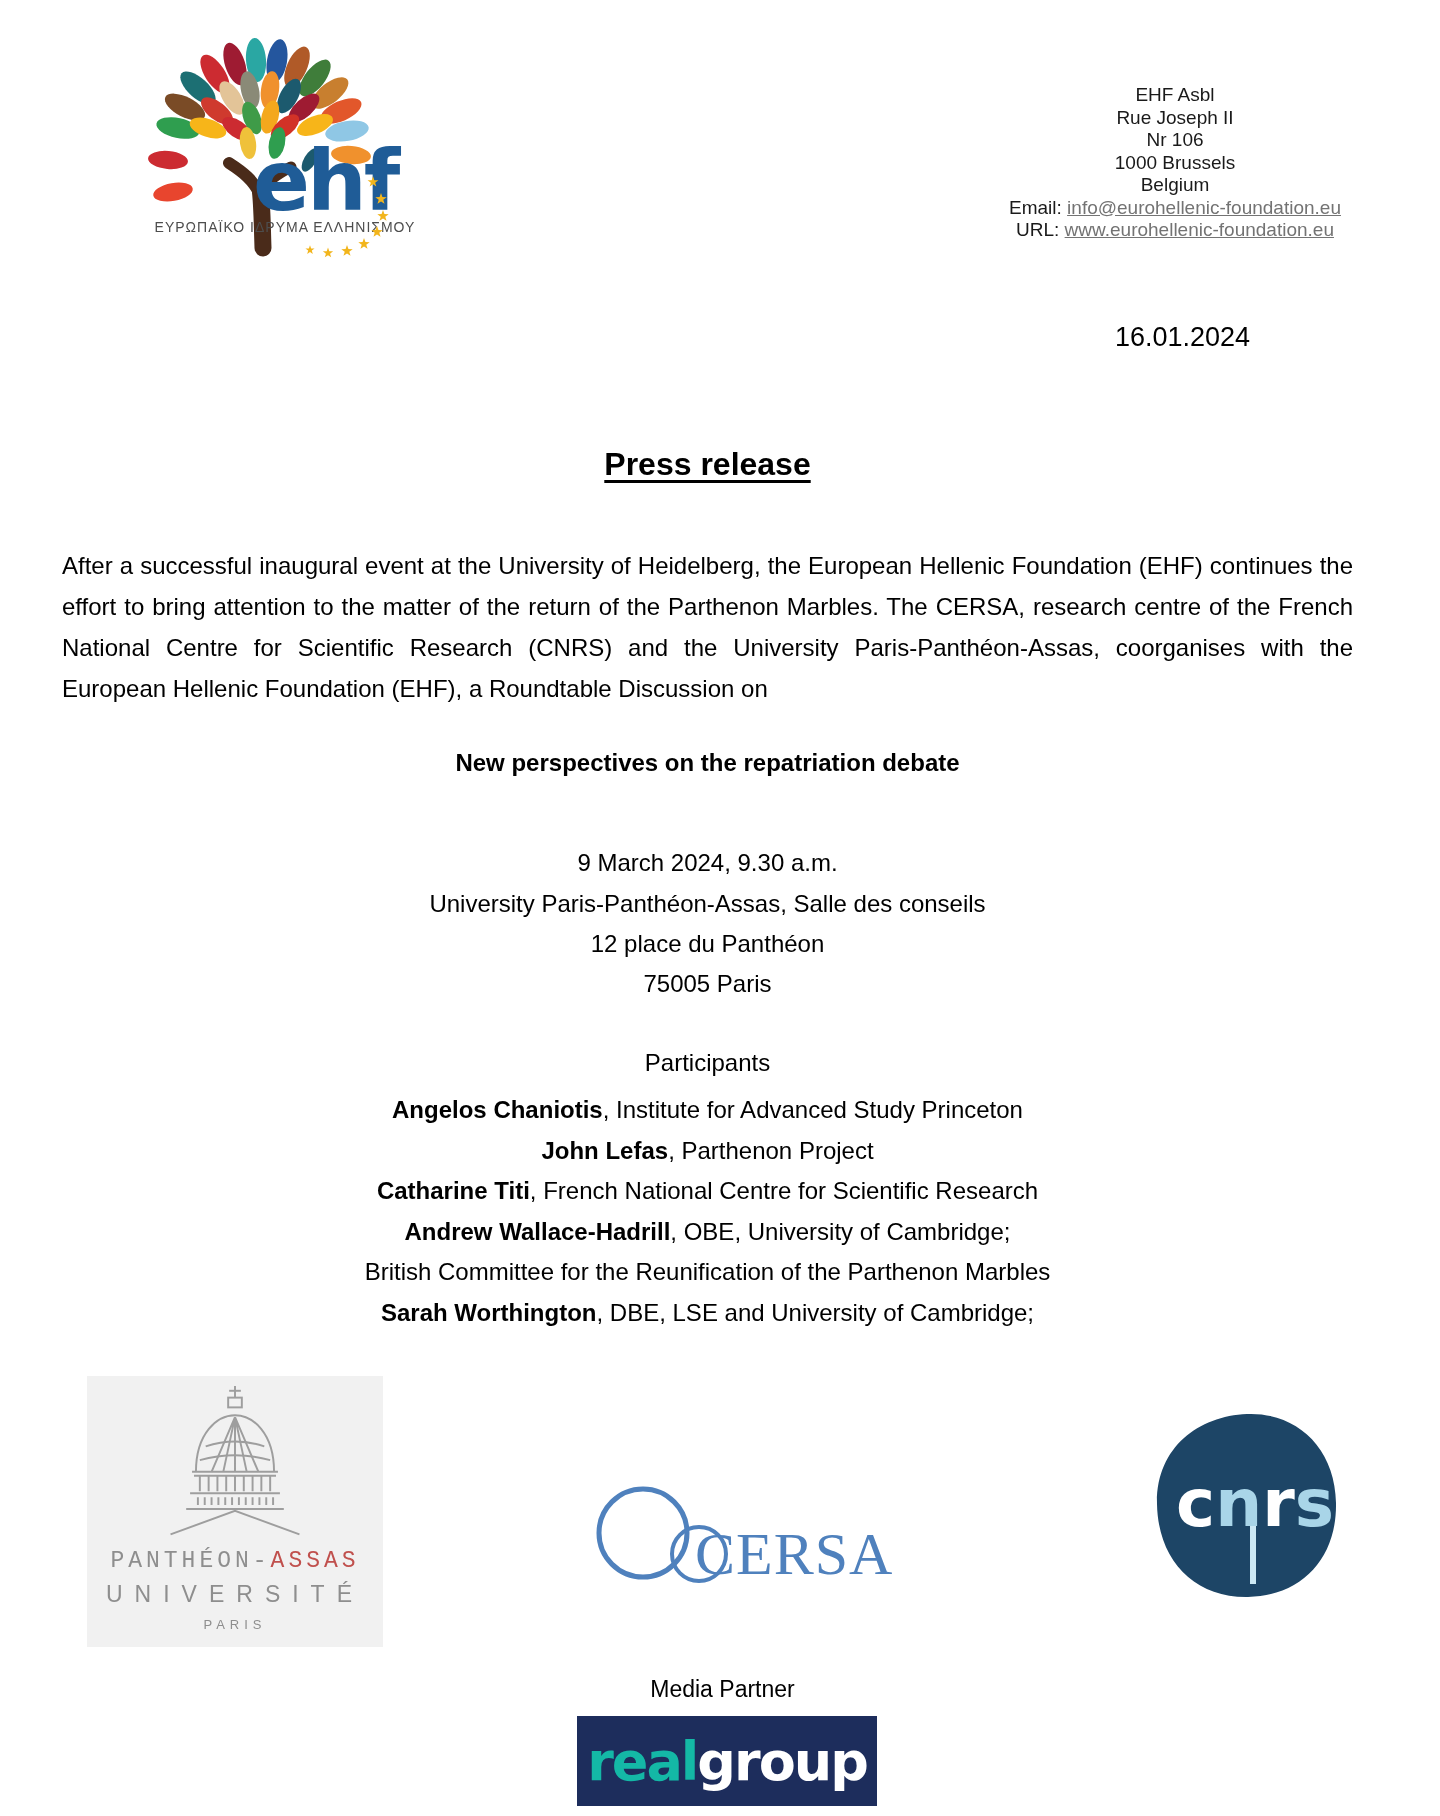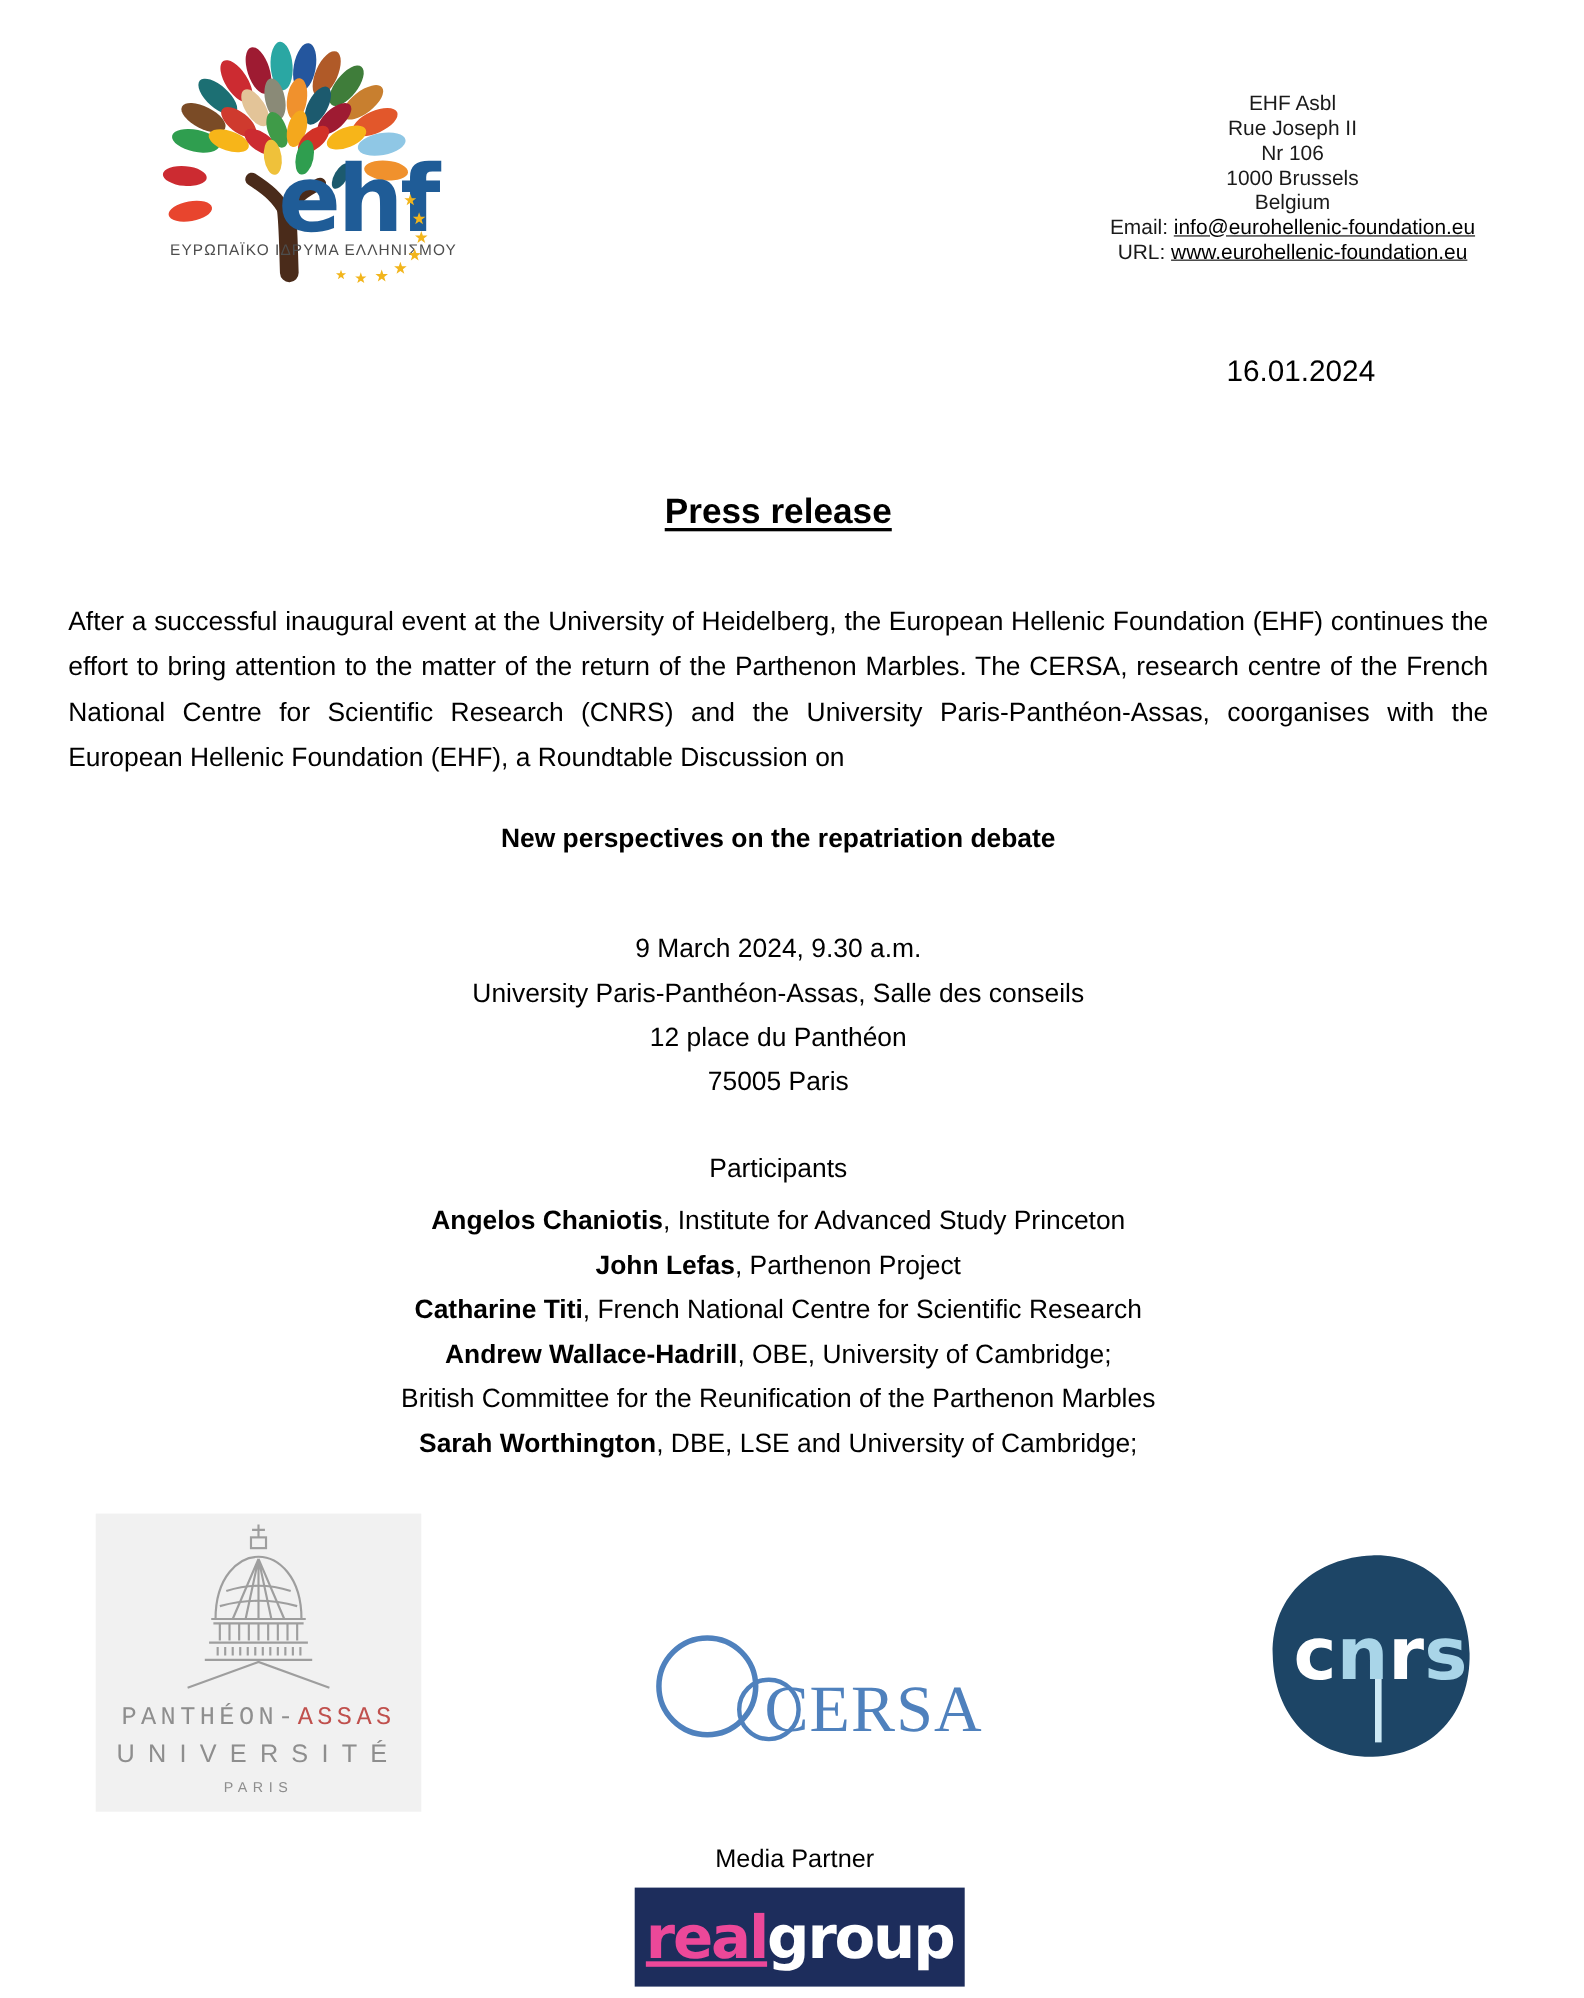--- a/index.html
+++ b/index.html
@@ -3,21 +3,21 @@
 <meta charset="utf-8">
 <style>
   html,body{margin:0;padding:0;background:#fff;}
   .page{position:relative;width:1440px;height:1816px;background:#ffffff;overflow:hidden;
         font-family:"Liberation Sans","DejaVu Sans",sans-serif;color:#000;}
 
   
   .ehf-logo{position:absolute;left:105px;top:12px;width:360px;height:252px;}
   .addr{position:absolute;left:975px;top:84px;width:400px;text-align:center;
         font-size:19px;line-height:22.5px;color:#1a1a1a;}
-  .link{color:#000000;text-decoration:underline;cursor:pointer;}
+  .link{color:#737373;text-decoration:underline;cursor:pointer;}
   .date{position:absolute;left:1115px;top:322px;font-size:27px;}
 
   
   .col{position:absolute;left:62px;width:1291px;}
   .doc-title{top:446px;text-align:center;font-size:32px;font-weight:bold;}
   .doc-title span{text-decoration:underline;text-decoration-thickness:3px;text-underline-offset:5px;}
   .para{top:545px;font-size:24px;line-height:41px;text-align:justify;}
   .event-title{top:742px;text-align:center;font-size:24px;font-weight:bold;line-height:41px;}
   .datetime{top:842px;text-align:center;font-size:24px;line-height:41px;}
   .venue{top:884px;text-align:center;font-size:24px;line-height:40px;}
@@ -34,21 +34,21 @@
   .pa-line2{font-size:23px;letter-spacing:12px;margin-top:7px;white-space:nowrap;}
   .pa-line3{font-size:13px;letter-spacing:5px;margin-top:9px;}
 
   .cersa{position:absolute;left:595px;top:1476px;width:320px;height:130px;}
   .cnrs{position:absolute;left:1150px;top:1408px;width:195px;height:195px;}
 
   .media-label{position:absolute;left:77px;top:1676px;width:1291px;text-align:center;font-size:23px;}
   .realgroup{position:absolute;left:577px;top:1716px;width:300px;height:90px;background:#1d2d5c;
              display:flex;align-items:center;justify-content:center;
              font-family:"DejaVu Sans",sans-serif;font-weight:bold;font-size:54px;letter-spacing:-2px;}
-  .rg-real{color:#ec4899;text-decoration:underline;}
+  .rg-real{color:#14b8a6;}
   .rg-group{color:#ffffff;}
 </style>
 </head>
 <body>
 
 <div class="page">
 
   <svg class="ehf-logo" viewBox="0 0 360 252">
     <defs>
       <polygon id="star" points="0,-6 1.41,-1.94 5.71,-1.85 2.28,0.74 3.53,4.85 0,2.4 -3.53,4.85 -2.28,0.74 -5.71,-1.85 -1.41,-1.94" fill="#f2b51c"></polygon>

